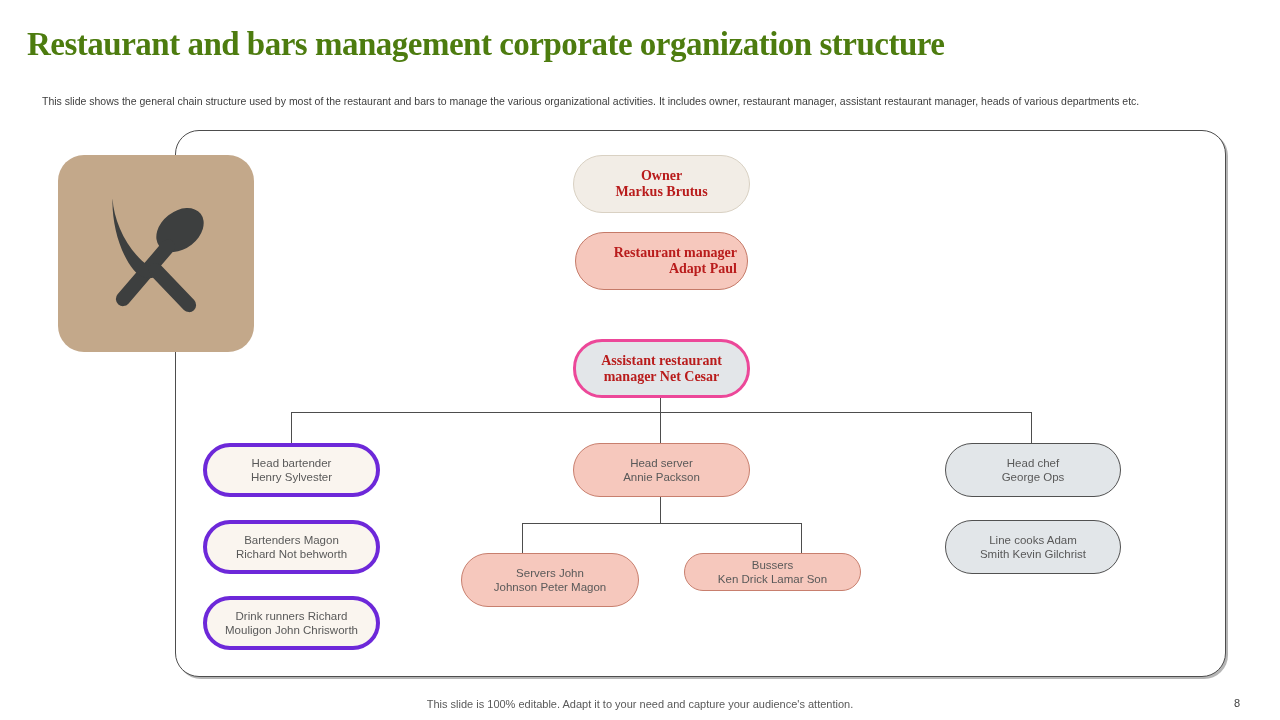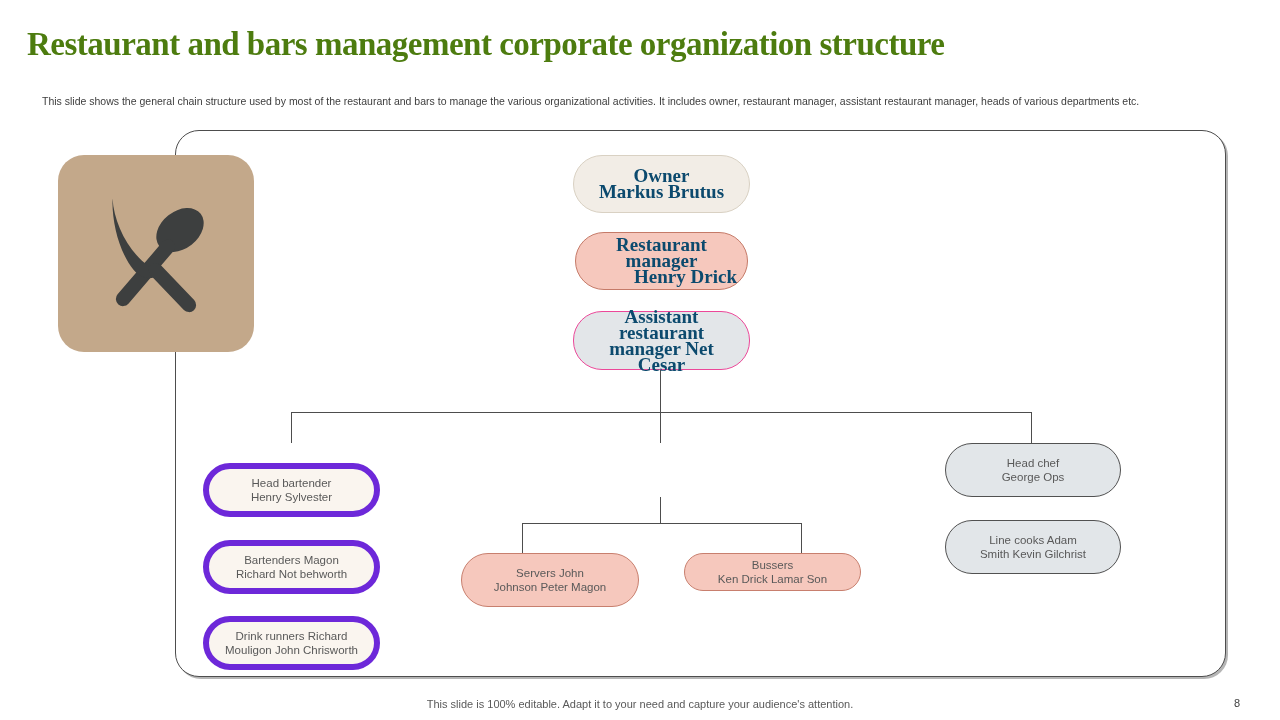--- a/index.html
+++ b/index.html
@@ -26,29 +26,29 @@
     background:#c3a88a;border-radius:26px;z-index:5;
     display:flex;align-items:center;justify-content:center;
   }
   .node{
     position:absolute;border-radius:29px;box-sizing:border-box;
     display:flex;flex-direction:column;justify-content:center;align-items:center;
     text-align:center;padding:4px 10px;
   }
   .top-node{
     font-family:"Liberation Serif",serif;font-weight:bold;
-    font-size:19px;line-height:16px;color:#0c4a6e;
+    font-size:14px;line-height:16px;color:#b91c1c;
   }
   .branch-node{
     font-size:11.5px;line-height:14.5px;color:#595959;
   }
   .cream-top{background:#f2ede6;border:1px solid #d9d1c3;}
   .pink-top{background:#f6c8bd;border:1px solid #c57a68;}
-  .gray-top{background:#e3e6e9;border:1px solid #ec4899;}
-  .cream{background:#faf5ef;border:6px solid #6d28d9;margin-top:20px;}
+  .gray-top{background:#e3e6e9;border:3px solid #ec4899;margin-top:28px;}
+  .cream{background:#faf5ef;border:4px solid #6d28d9;}
   .pink{background:#f6c8bd;border:1px solid #c87f6e;}
   .gray{background:#e2e6e9;border:1px solid #515151;}
   .ring::after{
     content:"";position:absolute;z-index:-1;
     left:9px;top:2px;right:-10px;bottom:-5px;
     border-radius:29px;border:1px solid;
   }
   .cream-top.ring::after{border-color:#9a9186;}
   .pink-top.ring::after{border-color:#b96a58;}
   .gray-top.ring::after{border-color:#555555;}
@@ -84,33 +84,37 @@
   <div class="vline" style="left:522px;top:523px;height:30px;"></div>
   <div class="vline" style="left:801px;top:523px;height:30px;"></div>
 
   <div class="node top-node cream-top ring" style="left:573px;top:155px;width:177px;height:58px;">
     <span>Owner</span>
     <span>Markus Brutus</span>
   </div>
 
   <div class="node top-node pink-top ring" style="left:575px;top:232px;width:173px;height:58px;align-items:flex-end;">
     <span>Restaurant manager</span>
-    <span>Henry Drick</span>
+    <span>Adapt Paul</span>
   </div>
 
   <div class="node top-node gray-top ring" style="left:573px;top:311px;width:177px;height:59px;">
     <span>Assistant restaurant</span>
     <span>manager Net Cesar</span>
   </div>
 
   <div class="node branch-node cream" style="left:203px;top:443px;width:177px;height:54px;">
     <span>Head bartender</span>
     <span>Henry Sylvester</span>
   </div>
 
+  <div class="node branch-node pink" style="left:573px;top:443px;width:177px;height:54px;">
+    <span>Head server</span>
+    <span>Annie Packson</span>
+  </div>
 
   <div class="node branch-node gray" style="left:945px;top:443px;width:176px;height:54px;">
     <span>Head chef</span>
     <span>George Ops</span>
   </div>
 
   <div class="node branch-node cream" style="left:203px;top:520px;width:177px;height:54px;">
     <span>Bartenders Magon</span>
     <span>Richard Not behworth</span>
   </div>

